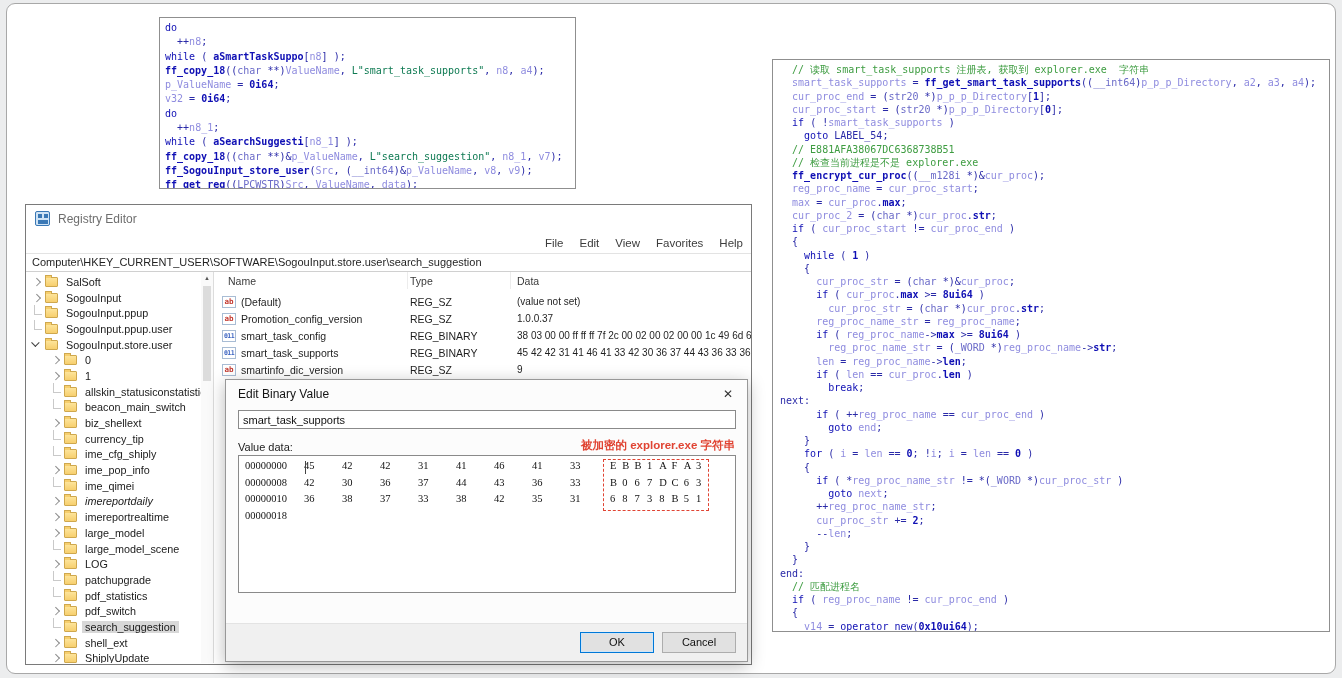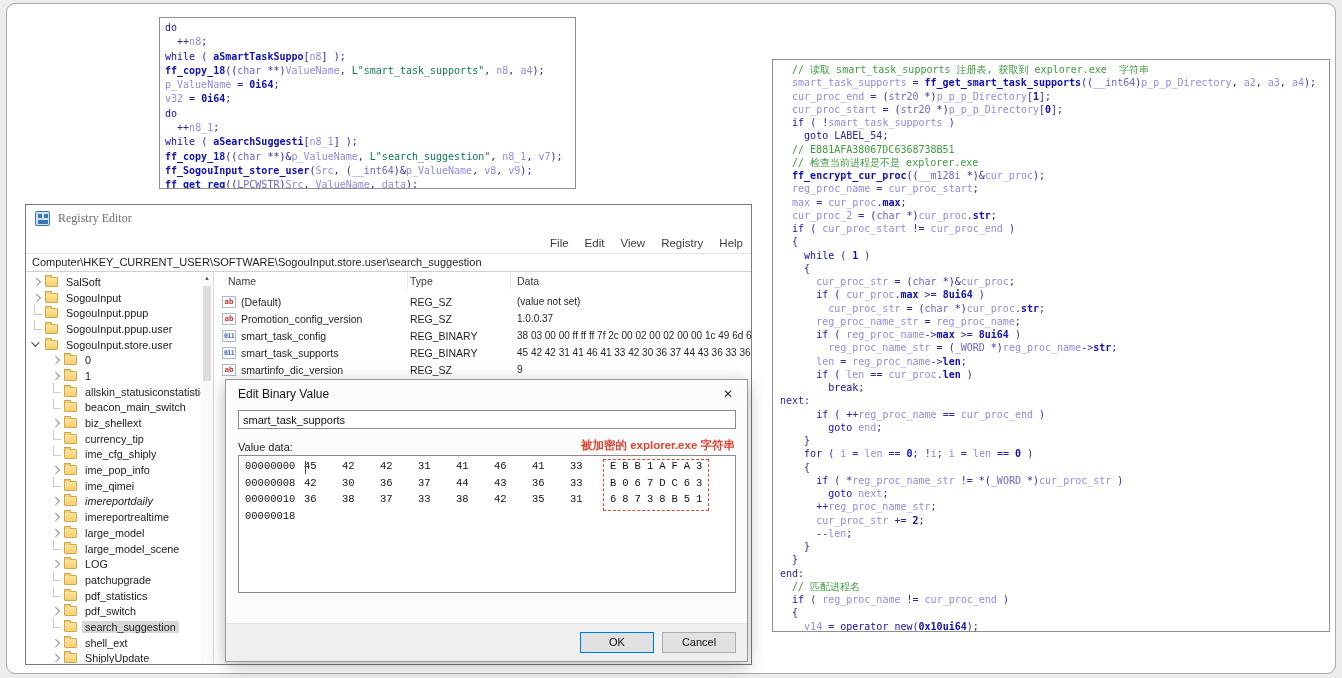--- a/index.html
+++ b/index.html
@@ -23,21 +23,21 @@
   .tk-mem{color:#0f0fb4;font-weight:bold;}
   .tk-ty{color:#6a6ac8;}
   .tk-var{color:#8f8cdf;}
   .tk-str{color:#0e7a52;}
   .tk-lbl{color:#2a2aa8;}
   .tk-pl{color:#2a2aa8;}
 
   
   #regedit{position:absolute;left:18px;top:200px;width:727px;height:461px;background:#fff;
            border:1px solid #7a7a7a;}
-  .rtitle{height:27px;display:flex;align-items:center;padding-left:9px;font-family:Liberation Serif, serif;}
+  .rtitle{height:27px;display:flex;align-items:center;padding-left:9px;}
   .rico{width:15px;height:15px;position:relative;background:#cfe3f5;border:1px solid #3a78b5;
         border-radius:2px;margin-right:8px;flex:none;}
   .rico i{position:absolute;background:#3a78b5;width:4px;height:4px;}
   .rico i:nth-child(1){left:2px;top:2px;} .rico i:nth-child(2){left:8px;top:2px;}
   .rico i:nth-child(3){left:2px;top:8px;width:10px;}
   .rtitle-text{font-size:12px;color:#6e6e6e;}
   .rmenu{height:21px;display:flex;align-items:center;padding-left:2px;justify-content:flex-end;}
   .menu-item{font-size:11.5px;color:#3c3c3c;padding:2px 8px;}
   .raddr{height:19px;border-top:1px solid #e3e3e3;border-bottom:1px solid #d0d0d0;
          font-size:11px;color:#1f1f1f;padding:2px 0 0 6px;white-space:nowrap;overflow:hidden;}
@@ -85,21 +85,21 @@
   .dlg-title{height:27px;display:flex;align-items:center;justify-content:space-between;
              padding:0 12px;font-size:12px;color:#141414;}
   .dlg-close{font-size:12px;color:#333;padding:0 2px;}
   .dlg-body{padding:0 12px;}
   .dlg-label{font-size:11px;color:#222;margin-top:8px;}
   .dlg-input{margin-top:3px;height:19px;width:498px;border:1px solid #8a8a8a;background:#fff;
              font-family:"Liberation Sans",sans-serif;font-size:11px;padding:1px 4px;color:#111;}
   .dlg-row2{display:flex;justify-content:space-between;align-items:flex-end;margin-top:9px;}
   .dlg-ann{font-size:11.5px;font-weight:bold;}
   .hexbox{margin-top:2px;width:498px;height:138px;border:1px solid #8a8a8a;background:#fff;
-          position:relative;font-family:Liberation Mono, monospace;font-size:10.5px;color:#111;
+          position:relative;font-family:Liberation Serif, serif;font-size:10.5px;color:#111;
           padding:4px 0 0 6px;overflow:hidden;}
   .hex-row{height:16.5px;display:flex;position:relative;}
   .hx-off{width:59px;flex:none;}
   .hx-b{width:38px;flex:none;}
   .hx-ascii{display:flex;margin-left:2px;}
   .hx-a{width:12.3px;flex:none;text-align:left;}
   .hx-caret{position:absolute;left:60px;top:1px;width:1px;height:13px;background:#444;}
   .hex-redbox{position:absolute;left:364px;top:3px;width:106px;height:52px;
               border:1.5px dashed #de4435;pointer-events:none;}
   .dlg-footer{position:absolute;left:0;bottom:0;width:100%;height:38px;background:#f0f0f0;
@@ -125,21 +125,21 @@
             <i></i>
             <i></i>
             <i></i>
           </span>
         <span class="rtitle-text">Registry Editor</span>
       </div>
       <div class="rmenu">
           <span class="menu-item">File</span>
           <span class="menu-item">Edit</span>
           <span class="menu-item">View</span>
-          <span class="menu-item">Registry</span>
+          <span class="menu-item">Favorites</span>
           <span class="menu-item">Help</span>
         </div>
       <div class="raddr">Computer\HKEY_CURRENT_USER\SOFTWARE\SogouInput.store.user\search_suggestion</div>
       <div class="rbody">
         <div class="rtree">
           <div class="tree-scroll">
             <span class="up">▲</span>
             <span class="thumb"></span>
           </div>
         <div class="tree-row" style="padding-left: 4px;">

